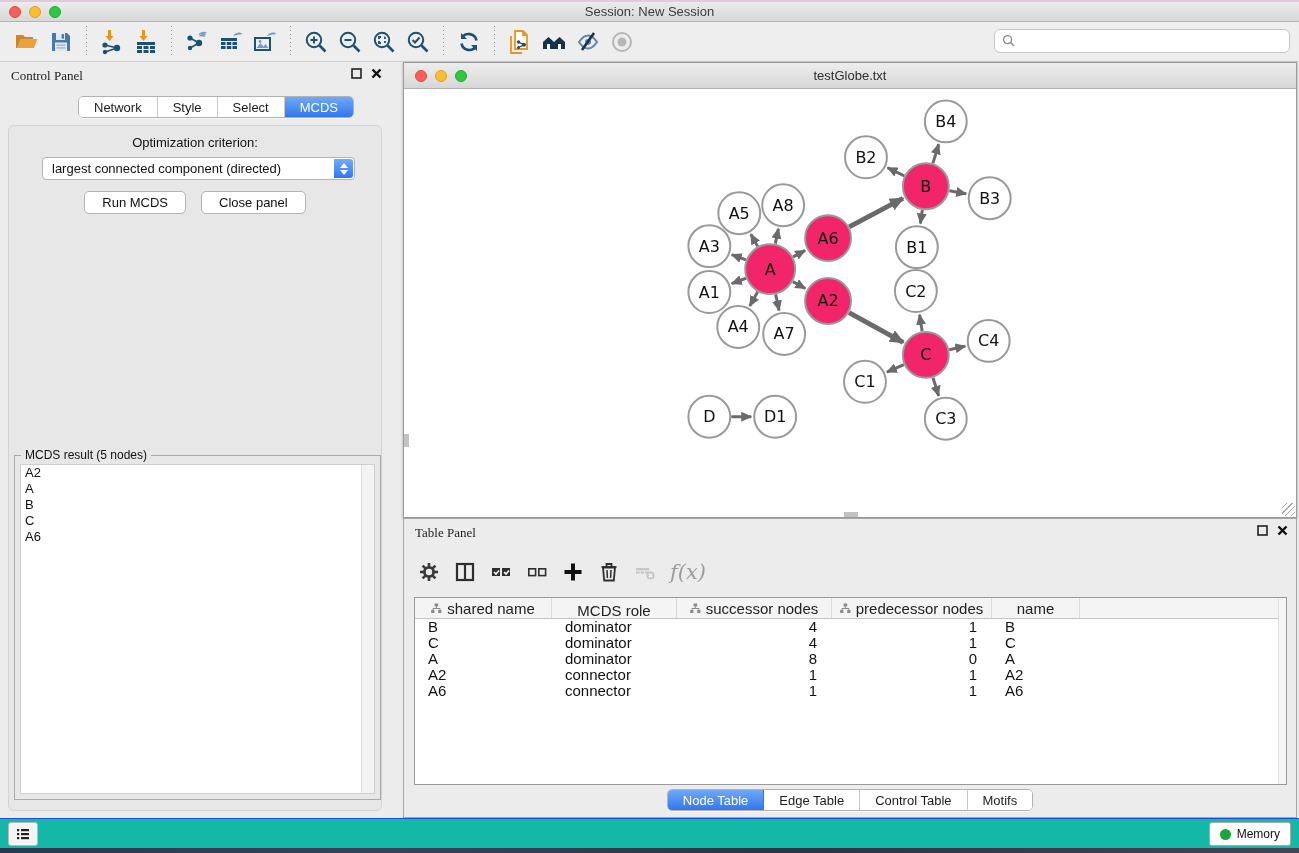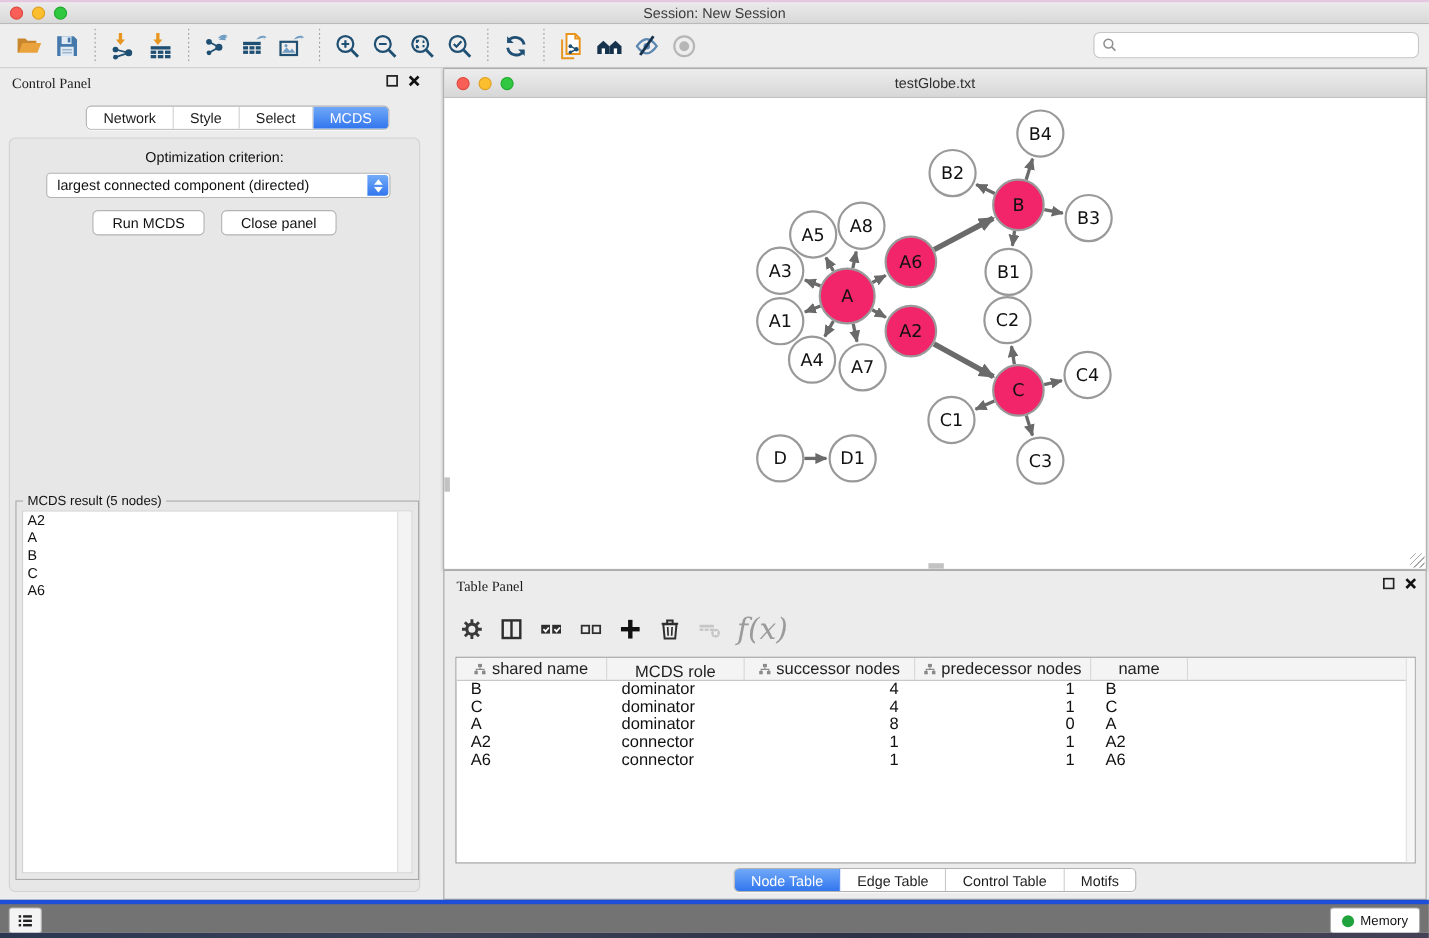--- a/index.html
+++ b/index.html
@@ -79,21 +79,21 @@
   .grip { position:absolute; right:1px; bottom:1px; width:13px; height:13px;
     background:repeating-linear-gradient(135deg, transparent 0 3px, #a8a8a8 3px 4px); }
 
   
   .table-frame { position:absolute; left:403px; top:518px; width:894px; height:300px;
     background:#ececec; border:1px solid #a5a5a5; }
   .tp-toolbar { position:absolute; left:10px; top:32px; height:42px; display:flex; align-items:center; gap:6px; }
   .tp-btn { width:30px; height:30px; display:flex; align-items:center; justify-content:center; }
   .tp-btn svg { width:22px; height:22px; }
   .tp-btn.dim { opacity:.45; }
-  .fx-label { font-size:27px; color:#9b9b9b; font-family:"DejaVu Serif", serif; font-style:italic; padding-left:4px; }
+  .fx-label { font-size:21px; color:#9b9b9b; font-family:"DejaVu Serif", serif; font-style:italic; padding-left:4px; }
   .data-table { position:absolute; left:10px; top:78px; width:873px; height:188px; background:#fff;
     border:1px solid #9a9a9a; overflow:hidden; font-size:15px; }
   .dt-header { display:flex; height:21px; background:#f4f4f4; border-bottom:1px solid #c4c4c4; }
   .dt-hcell { display:flex; align-items:center; justify-content:center; gap:5px; color:#222;
     border-right:1px solid #d8d8d8; height:100%; }
   .dt-hcell svg { width:11px; height:11px; }
   .dt-row { display:flex; height:15.8px; align-items:center; }
   .dt-cell { color:#111; white-space:nowrap; overflow:hidden; }
   .dt-cell.al { text-align:left; padding-left:13px; }
   .dt-cell.ar { text-align:right; padding-right:15px; }
@@ -103,21 +103,21 @@
   
   .seg { display:inline-flex; border:1px solid #b2b2b2; border-radius:5px; overflow:hidden;
     background:#fff; height:22px; box-shadow:0 1px 0 rgba(255,255,255,.6); }
   .seg-item { padding:0 15px; font-size:13px; line-height:21px; color:#1c1c1c;
     border-right:1px solid #c9c9c9; background:#fff; cursor:default; }
   .seg-item:last-child { border-right:none; }
   .seg-item.sel { background:linear-gradient(#70a9f8,#3276ee); color:#fff; border-right-color:#3276ee; }
 
   
   .status-bar { position:absolute; left:0; top:818px; width:1299px; height:30px;
-    background:#737373; border-top:4px solid #1d4ed8; }
+    background:#14b8a6; border-top:1px solid #1d4ed8; }
   .list-btn { position:absolute; left:8px; top:3px; width:30px; height:24px; background:#f4f4f4;
     border:1px solid #b9b9b9; border-radius:3px; display:flex; align-items:center; justify-content:center; }
   .list-btn svg { width:16px; height:16px; }
   .memory-btn { position:absolute; right:8px; top:3px; height:24px; background:#fff;
     border:1px solid #a9a9a9; border-radius:3px; display:flex; align-items:center; gap:6px;
     padding:0 10px; font-size:12px; color:#111; }
   .memory-dot { width:11px; height:11px; border-radius:50%; background:#1fa33c; }
   .desktop-strip { position:absolute; left:0; top:848px; width:1299px; height:5px;
     background:linear-gradient(90deg,#2b3750,#3a4157 30%,#2e3246 60%,#454256); }
 </style>

